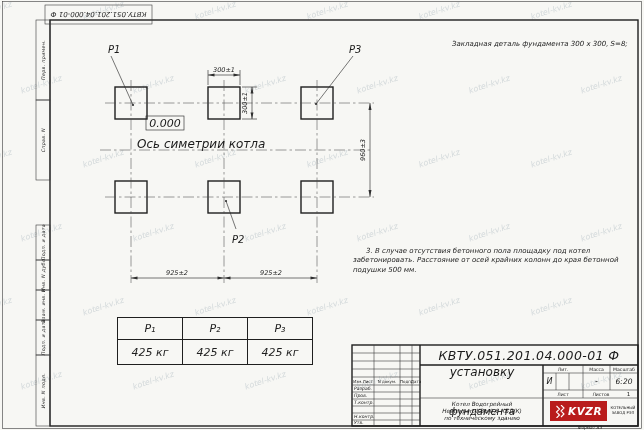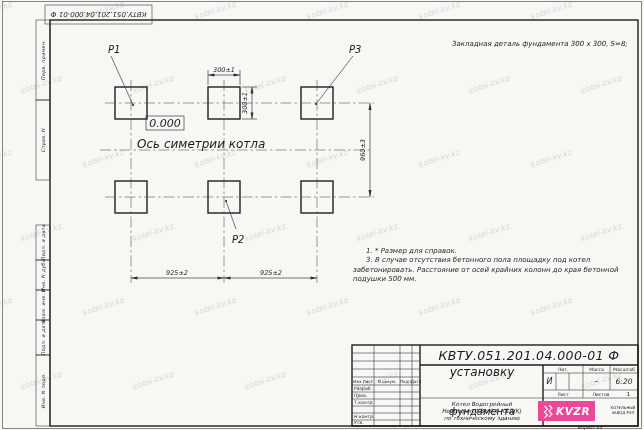--- a/index.html
+++ b/index.html
@@ -27,21 +27,21 @@
   #notes{font-size:7px;line-height:9.4px;font-style:italic;width:280px;}
   #notes p{margin:0;text-indent:13px;}
   
   .ltable{border-collapse:collapse;}
   .ltable td{border:1.3px solid #1f1f1f;font-style:italic;text-align:center;
              font-size:11px;width:62px;}
   .ltable tr.hdr td{height:19px;}
   .ltable tr.val td{height:22px;}
   
   .tbt{position:absolute;color:#1a1a1a;}
-  .logo-box{position:absolute;left:538px;top:401px;width:57px;height:20px;background:#ec4899;
+  .logo-box{position:absolute;left:550px;top:401px;width:57px;height:20px;background:#b91c1c;
             display:flex;align-items:center;justify-content:center;gap:2px;}
   .logo-box span{color:#fff;font-size:10.5px;font-weight:bold;font-style:italic;letter-spacing:.5px;}
   .z2{z-index:2;}
 </style>
 </head>
 <body>
 
 <div id="canvas">
 
   <div id="wm">
@@ -210,24 +210,37 @@
       <span class="vlabel">Взам. инв. N</span>
     </div>
   <div class="abs vbox z2" style="left:36px;top:320px;width:14px;height:35px;">
       <span class="vlabel">Подп. и дата</span>
     </div>
   <div class="abs vbox z2" style="left:36px;top:355px;width:14px;height:71px;">
       <span class="vlabel">Инв. N подл.</span>
     </div>
 
   <div id="notes" class="abs z2" style="left:353px;top:247px;">
-    <p>1. * Размер для справок.</p>
     <p>3. В случае отсутствия бетонного пола площадку под котел забетонировать. Расстояние от осей крайних колонн до края бетонной подушки 500 мм.</p>
   </div>
 
+  <table class="ltable abs z2" style="left:117px;top:317px;">
+    <tbody>
+        <tr class="hdr">
+      <td>Р₁</td>
+      <td>Р₂</td>
+      <td>Р₃</td>
+    </tr>
+    <tr class="val">
+      <td>425 кг</td>
+      <td>425 кг</td>
+      <td>425 кг</td>
+    </tr>
+  </tbody>
+    </table>
 
   <div class="tbt ctr it z2" style="left:421px;top:346px;width:216px;height:18px;font-size:12.5px;letter-spacing:.4px;white-space:nowrap;">КВТУ.051.201.04.000-01 Ф</div>
 
   <div class="tbt z2" style="left:421px;top:366px;width:122px;">
     <div class="ctr it" style="height:11px;font-size:12px;">установку</div>
     <div class="ctr it" style="height:11px;font-size:10px;margin-top:29px;">фундамента</div>
   </div>
 
   <div class="tbt z2" style="left:421px;top:400px;width:122px;">
     <div class="ctr it" style="height:7px;font-size:5.7px;">Котел Водогрейный</div>

